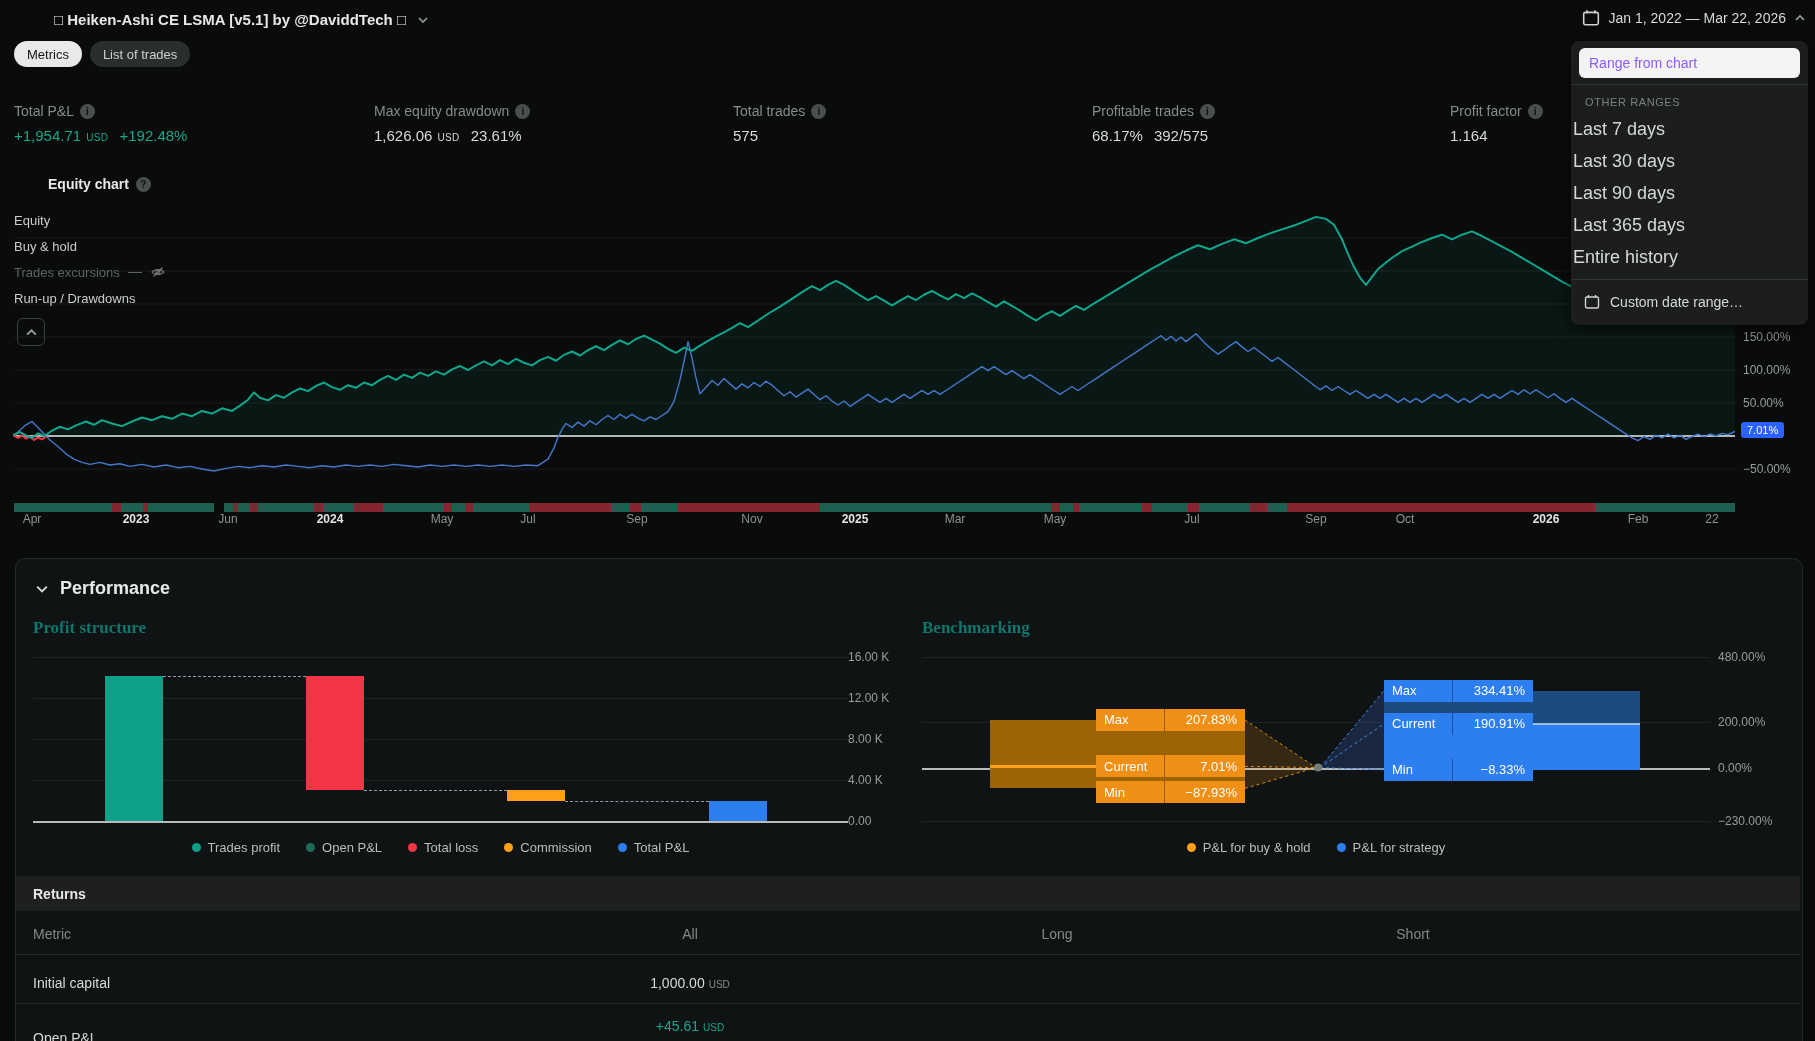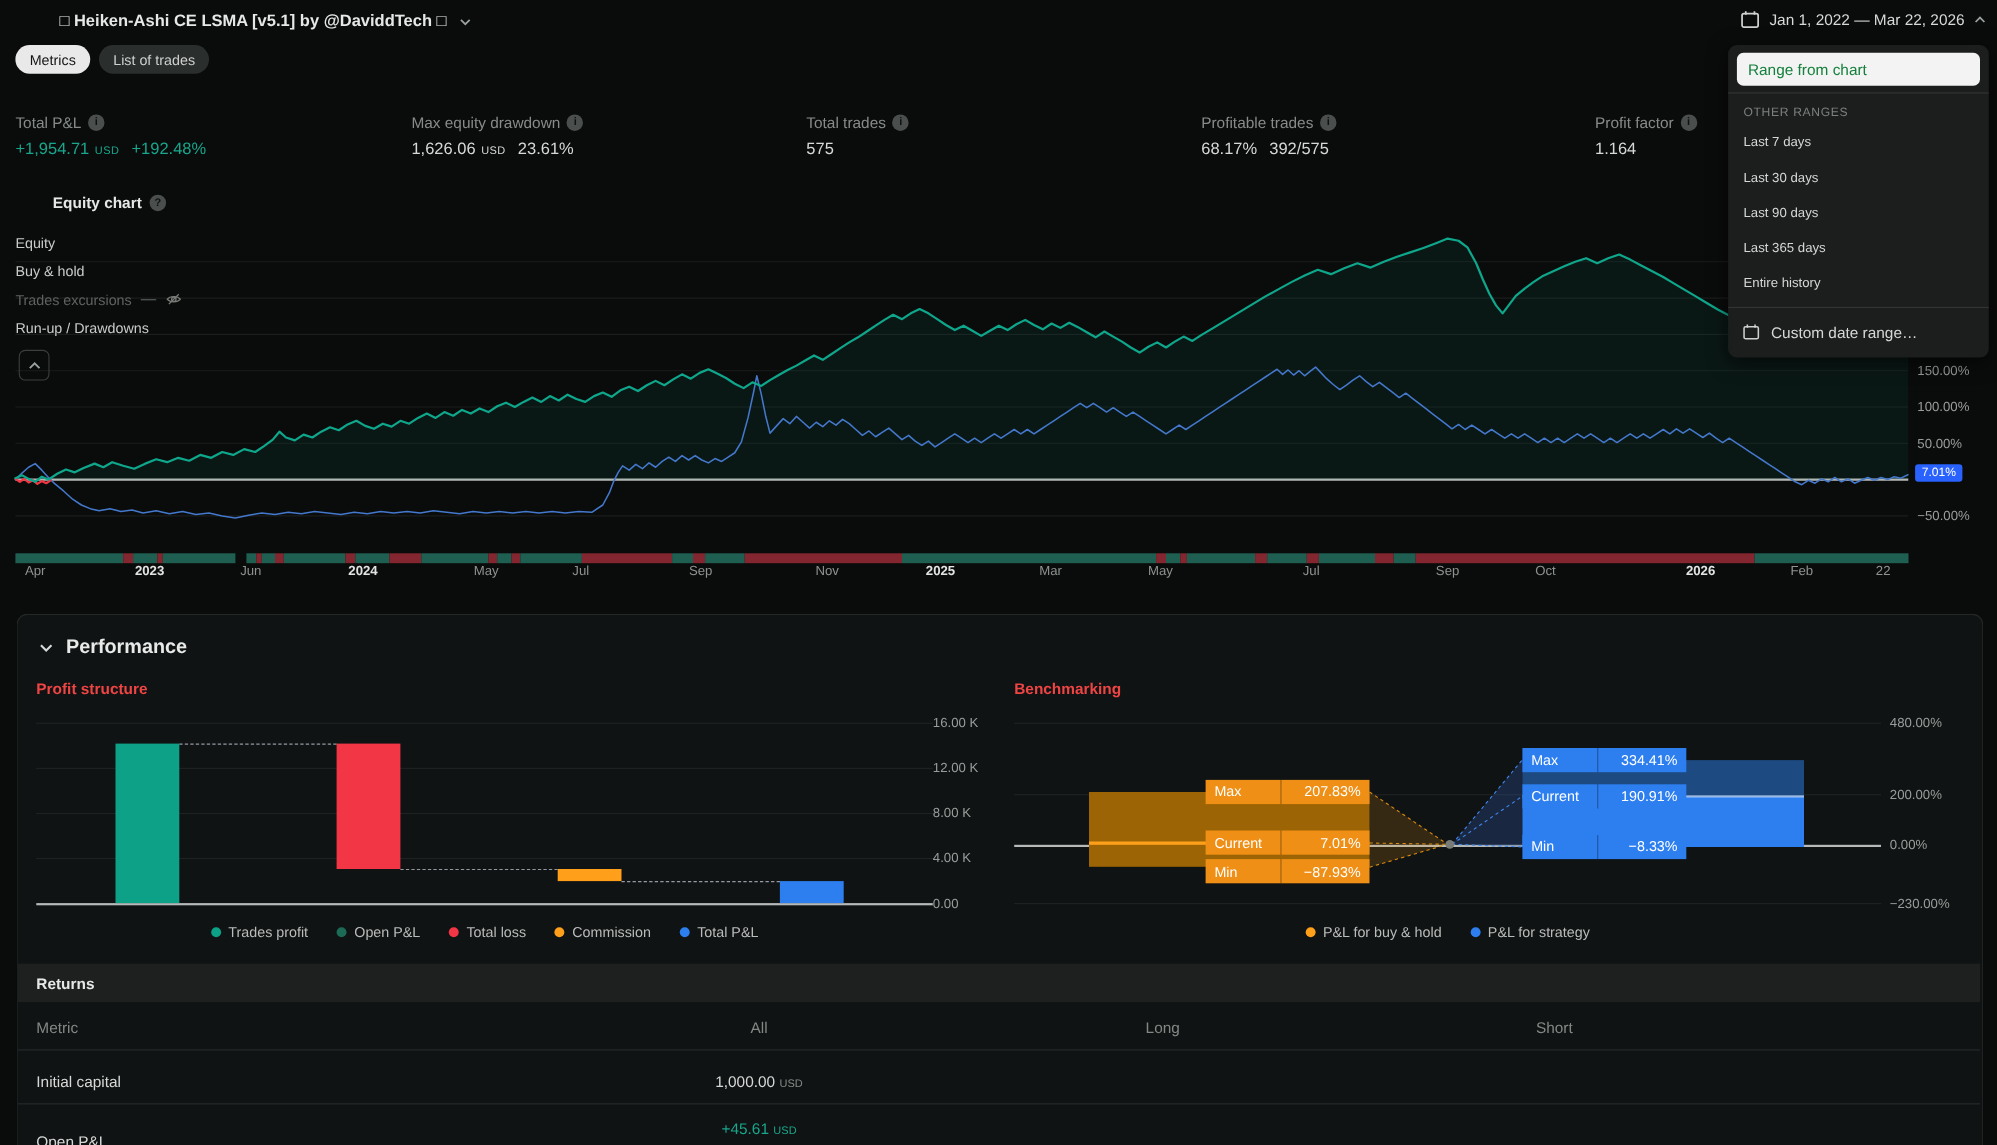--- a/index.html
+++ b/index.html
@@ -45,21 +45,21 @@
   .seg{height:100%;}
   .seg.g{background:#1e5f52;} .seg.r{background:#84262f;} .seg.x{background:transparent;}
   #xlabels{left:0;top:512px;width:1815px;height:18px;z-index:2;}
   .xl{position:absolute;top:0;transform:translateX(-50%);font-size:12px;color:#8e938f;white-space:nowrap;}
   .xl.major{color:#e2e4e3;font-weight:bold;}
   
   #perf-card{left:15px;top:558px;width:1786px;height:483px;background:#101313;border:1px solid #242827;
              border-bottom:none;border-radius:10px 10px 0 0;z-index:1;}
   .perf-head{left:36px;top:578px;display:flex;align-items:center;gap:12px;z-index:2;cursor:pointer;}
   .perf-head .t{font-size:18px;font-weight:bold;color:#e8eaе9;color:#e8eae9;}
-  .sub-title{font-size:14px;font-weight:bold;color:#ef4444;z-index:2;}
+  .sub-title{font-size:17px;font-weight:bold;color:#0f766e;z-index:2;font-family:Liberation Serif, serif;}
   .plot{z-index:2;}
   .gline{position:absolute;left:0;right:0;height:1px;background:rgba(255,255,255,0.07);}
   .gline.zero{background:#b7bab8;height:2px;}
   .plot-ylab{position:absolute;font-size:12px;color:#989c9a;white-space:nowrap;z-index:2;}
   .bar{position:absolute;}
   .dashline{position:absolute;border-top:1px dashed #9598a1;height:0;}
   .legend-row{display:flex;justify-content:center;gap:26px;z-index:2;}
   .legend-item{display:flex;align-items:center;gap:7px;font-size:13px;color:#b9bcba;}
   .dot{width:9px;height:9px;border-radius:50%;}
   
@@ -71,25 +71,25 @@
   #returns-band{left:16px;top:876px;width:1784px;height:35px;background:#1d201f;display:flex;align-items:center;z-index:2;}
   #returns-band .t{margin-left:17px;font-size:14px;font-weight:bold;color:#e6e8e7;}
   .rline{position:absolute;left:16px;width:1784px;height:1px;background:#272b2a;z-index:2;}
   .col-muted{font-size:13px;color:#83888550;color:#838885;}
   .cell{position:absolute;font-size:14px;z-index:2;white-space:nowrap;}
   .cell .cur{font-size:10px;color:#868b89;margin-left:4px;}
   .cell.pos .cur{color:#18a68c;}
   
   #date-menu{left:1571px;top:41px;width:237px;background:#1b1e1d;border-radius:8px;z-index:50;
              box-shadow:0 4px 18px rgba(0,0,0,0.65);padding-bottom:4px;}
-  #dm-selected{margin:7px 8px 6px 8px;height:30px;background:#f2f3f2;color:#15803d;border-radius:6px;
+  #dm-selected{margin:7px 8px 6px 8px;height:30px;background:#f2f3f2;color:#8b5cf6;border-radius:6px;
                display:flex;align-items:center;padding-left:10px;font-size:14px;cursor:pointer;}
   .dm-div{height:1px;background:#313534;margin:0;}
   #dm-group{padding:11px 14px 5px 14px;font-size:11px;letter-spacing:.6px;color:#7c807e;}
-  .dm-item{height:32px;display:flex;align-items:center;padding-left:14px;font-size:12px;color:#d5d8d6;cursor:pointer;}
+  .dm-item{height:32px;display:flex;align-items:center;padding-left:2px;font-size:18px;color:#d5d8d6;cursor:pointer;}
   #dm-custom{height:38px;display:flex;align-items:center;gap:10px;padding-left:13px;font-size:14px;color:#d5d8d6;cursor:pointer;margin-top:3px;}
 </style>
 </head>
 <body>
 
 <div id="app">
 
   <div class="abs title-row">
     <span class="t">□ Heiken-Ashi CE LSMA [v5.1] by @DaviddTech □</span>
     <svg width="10" height="10" viewBox="0 0 10 10">

